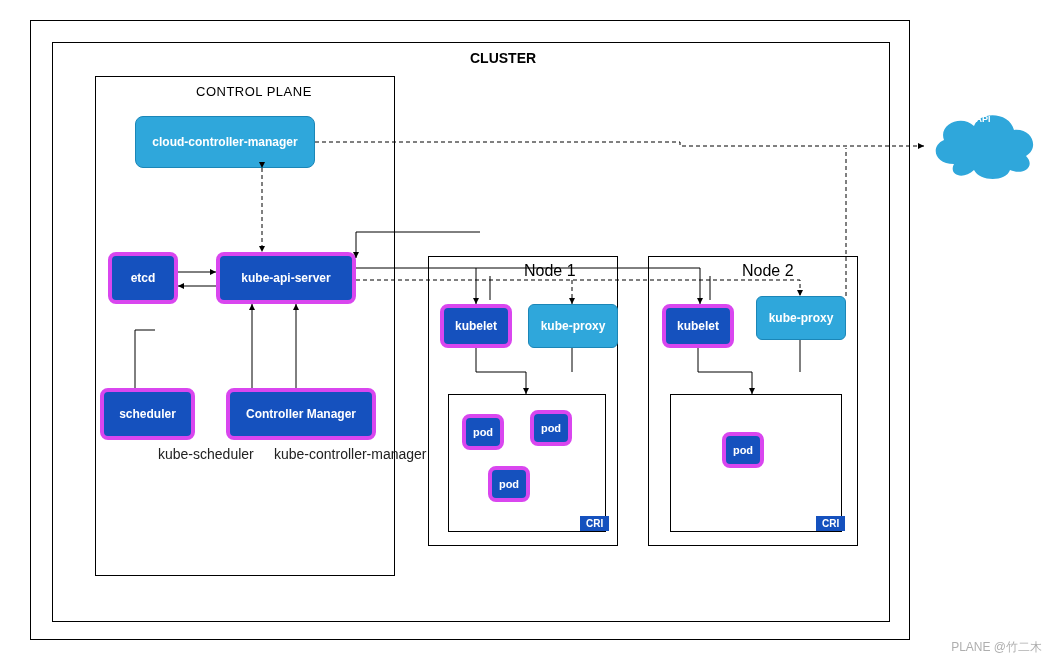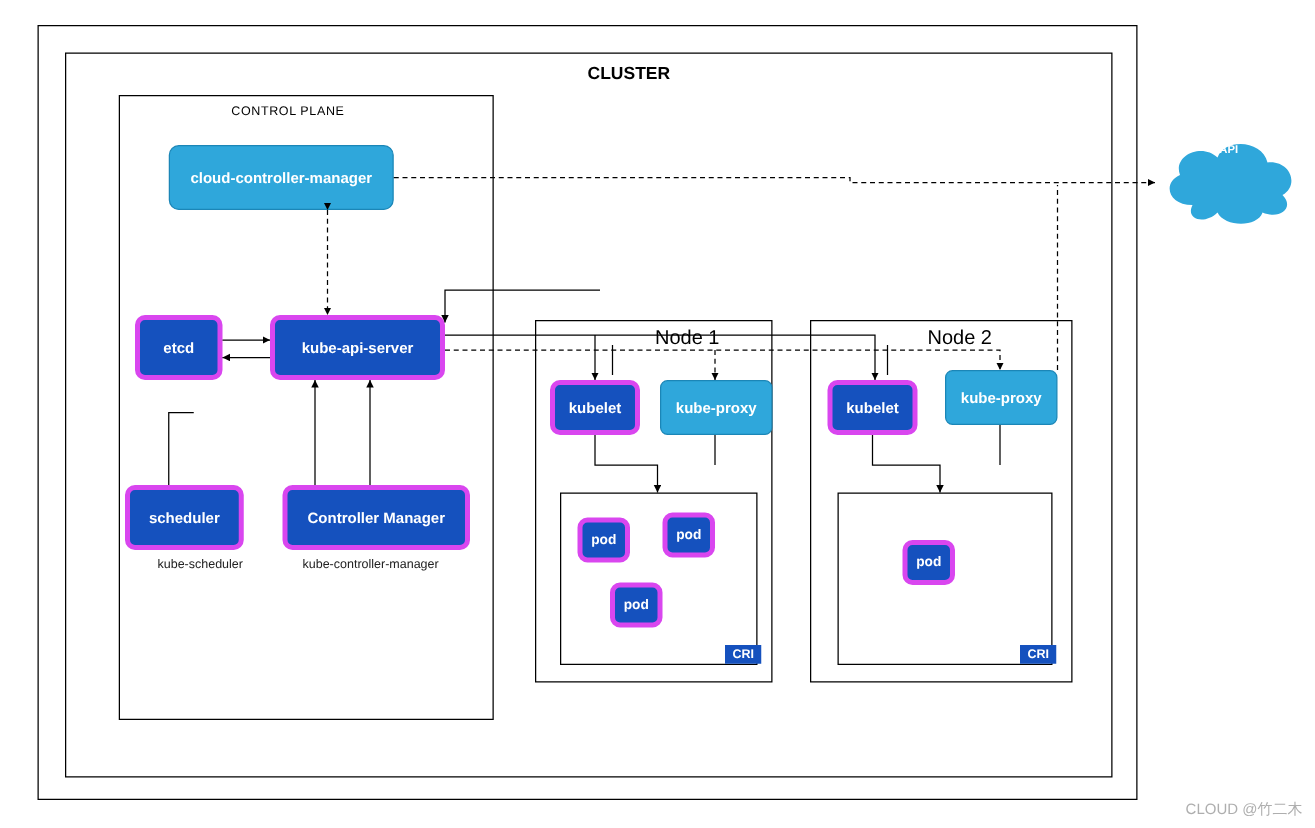--- a/index.html
+++ b/index.html
@@ -38,42 +38,43 @@
   .cluster-title { left: 470px; top: 50px; }
   .ctrl-plane {
     border: 1px solid #000;
     left: 95px;
     top: 76px;
     width: 300px;
     height: 500px;
   }
   .ctrl-title {
     position: absolute;
-    left: 185px;
+    left: 196px;
     top: 84px;
-    font-size: 10px;
+    font-size: 13px;
     letter-spacing: 0.5px;
   }
   .block {
     border-radius: 8px;
     display: flex;
     align-items: center;
     justify-content: center;
     text-align: center;
     color: #fff;
     font-weight: bold;
     font-size: 12px;
     padding: 4px;
   }
   .blue-dark { background: #1551be; border: 4px solid #d946ef; }
   .blue-light { background: #2fa7db; border: 1px solid #1b86b7; }
   .caption {
     position: absolute;
-    font-size: 10px;
+    font-size: 14px;
     color: #222;
+    margin-left: 32px;
   }
   .node-frame {
     border: 1px solid #000;
   }
   .node-title {
     position: absolute;
     font-size: 16px;
   }
   .cri-frame {
     border: 1px solid #000;
@@ -197,13 +198,13 @@
   <polyline points="476,348 476,372 526,372 526,394" fill="none" stroke="#000" marker-end="url(#arrow)"></polyline>
   <line x1="572" y1="348" x2="572" y2="372" stroke="#000"></line>
 
   <polyline points="698,348 698,372 752,372 752,394" fill="none" stroke="#000" marker-end="url(#arrow)"></polyline>
   <line x1="800" y1="340" x2="800" y2="372" stroke="#000"></line>
 
   <line x1="490" y1="276" x2="490" y2="300" stroke="#000"></line>
   <line x1="710" y1="276" x2="710" y2="300" stroke="#000"></line>
 </svg>
 
-<div class="watermark">CLOUD @竹二木</div>
+<div class="watermark">PLANE @竹二木</div>
 
 </body></html>

